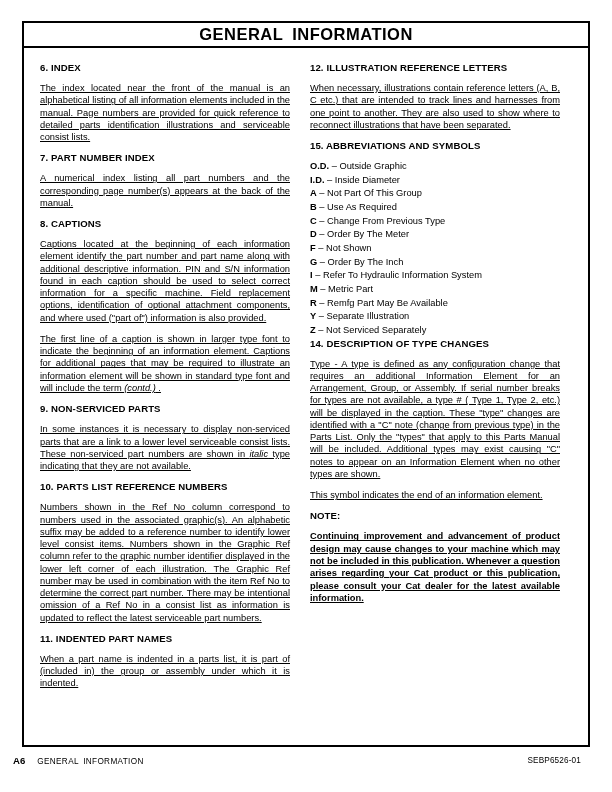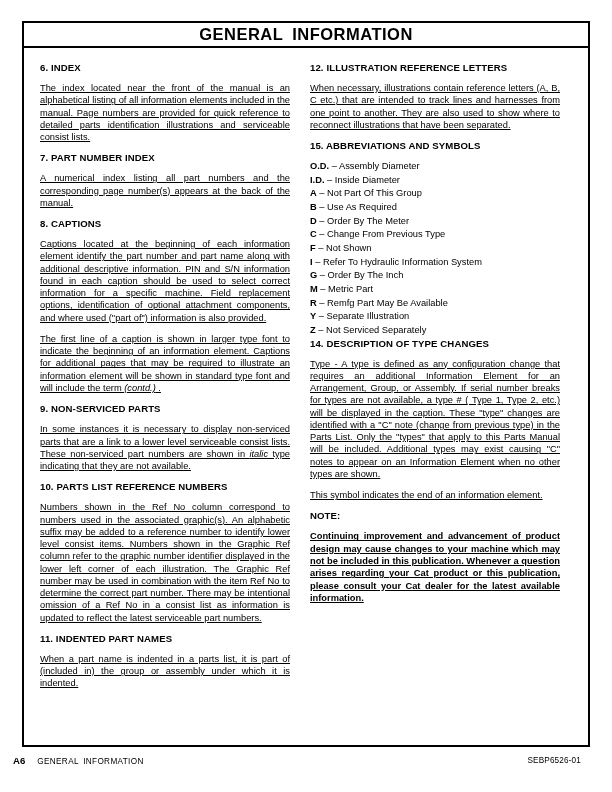--- a/index.html
+++ b/index.html
@@ -182,29 +182,29 @@
 
     </div>
 
     <div class="col">
 
       <h2 class="sec-head">12. ILLUSTRATION REFERENCE LETTERS</h2>
       <p class="body">When necessary, illustrations contain reference letters (A, B, C etc.) that are intended to track lines and harnesses from one point to another. They are also used to show where to reconnect illustrations that have been separated.</p>
 
       <h2 class="sec-head spacer-before">15. ABBREVIATIONS AND SYMBOLS</h2>
       <ul class="abbr">
-          <li><span class="ab-key">O.D.</span><span> – Assembly Diameter</span></li>
+          <li><span class="ab-key">O.D.</span><span> – Outside Graphic</span></li>
           <li><span class="ab-key">I.D.</span><span> – Inside Diameter</span></li>
           <li><span class="ab-key">A</span><span> – Not Part Of This Group</span></li>
           <li><span class="ab-key">B</span><span> – Use As Required</span></li>
+          <li><span class="ab-key">C</span><span> – Change From Previous Type</span></li>
           <li><span class="ab-key">D</span><span> – Order By The Meter</span></li>
-          <li><span class="ab-key">C</span><span> – Change From Previous Type</span></li>
           <li><span class="ab-key">F</span><span> – Not Shown</span></li>
+          <li><span class="ab-key">G</span><span> – Order By The Inch</span></li>
           <li><span class="ab-key">I</span><span> – Refer To Hydraulic Information System</span></li>
-          <li><span class="ab-key">G</span><span> – Order By The Inch</span></li>
           <li><span class="ab-key">M</span><span> – Metric Part</span></li>
           <li><span class="ab-key">R</span><span> – Remfg Part May Be Available</span></li>
           <li><span class="ab-key">Y</span><span> – Separate Illustration</span></li>
           <li><span class="ab-key">Z</span><span> – Not Serviced Separately</span></li>
         </ul>
 
       <h2 class="sec-head spacer-before">14. DESCRIPTION OF TYPE CHANGES</h2>
       <p class="body">Type - A type is defined as any configuration change that requires an additional Information Element for an Arrangement, Group, or Assembly. If serial number breaks for types are not available, a type # ( Type 1, Type 2, etc.) will be displayed in the caption. These "type" changes are identified with a "C" note (change from previous type) in the Parts List. Only the "types" that apply to this Parts Manual will be included. Additional types may exist causing "C" notes to appear on an Information Element when no other types are shown.</p>
 
       <p class="body left-align">This symbol indicates the end of an information element.</p>

